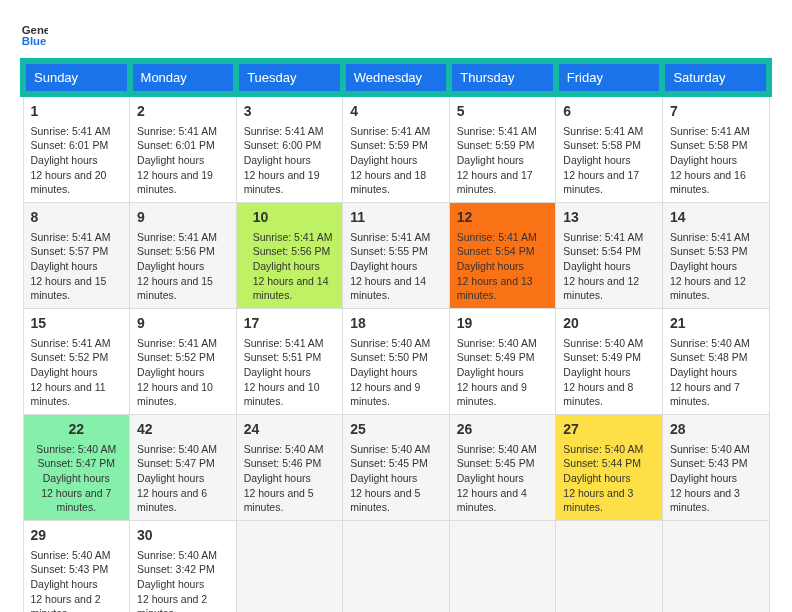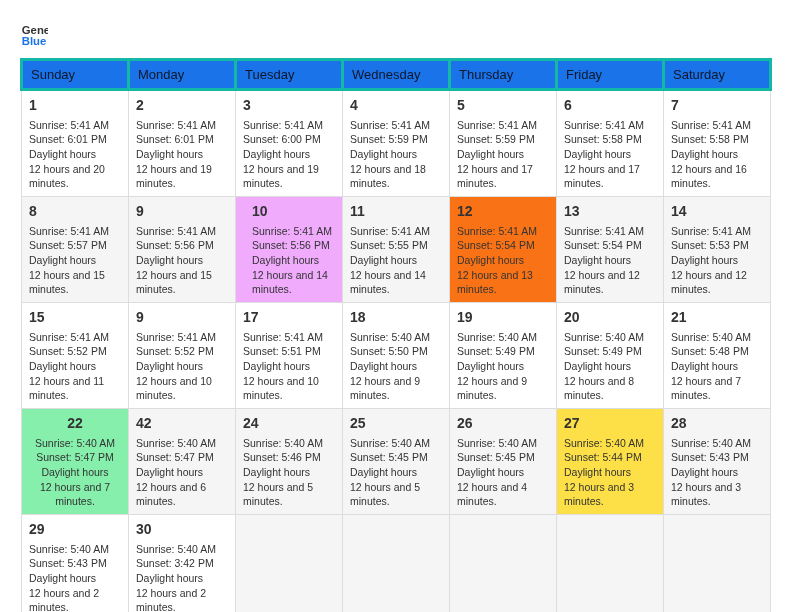--- a/index.html
+++ b/index.html
@@ -37,26 +37,26 @@
       font-size: 15px;
       color: #555;
     }
     .calendar-table {
       width: 100%;
       border-collapse: collapse;
       font-size: 11px;
     }
     .calendar-table th {
       background-color: #1a73e8;
-      color: #0f172a;
+      color: #ffffff;
       text-align: left;
       padding: 6px 8px;
       font-size: 13px;
       font-weight: normal;
-      border: 3px solid #14b8a6;
+      border: 6px solid #14b8a6;
     }
     .calendar-table td {
       vertical-align: top;
       padding: 5px 7px;
       border: 1px solid #ddd;
       width: calc(100% / 7);
       height: 85px;
       background: #fff;
       color: #333;
       font-size: 10.5px;
@@ -110,21 +110,21 @@
         <td><span class="day-number">2</span><span>Sunrise: 5:41 AM</span><br><span>Sunset: 6:01 PM</span><br><span>Daylight hours</span><br><span>12 hours and 19 minutes.</span></td>
         <td><span class="day-number">3</span><span>Sunrise: 5:41 AM</span><br><span>Sunset: 6:00 PM</span><br><span>Daylight hours</span><br><span>12 hours and 19 minutes.</span></td>
         <td><span class="day-number">4</span><span>Sunrise: 5:41 AM</span><br><span>Sunset: 5:59 PM</span><br><span>Daylight hours</span><br><span>12 hours and 18 minutes.</span></td>
         <td><span class="day-number">5</span><span>Sunrise: 5:41 AM</span><br><span>Sunset: 5:59 PM</span><br><span>Daylight hours</span><br><span>12 hours and 17 minutes.</span></td>
         <td><span class="day-number">6</span><span>Sunrise: 5:41 AM</span><br><span>Sunset: 5:58 PM</span><br><span>Daylight hours</span><br><span>12 hours and 17 minutes.</span></td>
         <td><span class="day-number">7</span><span>Sunrise: 5:41 AM</span><br><span>Sunset: 5:58 PM</span><br><span>Daylight hours</span><br><span>12 hours and 16 minutes.</span></td>
       </tr>
       <tr style="background: rgb(245, 245, 245);">
         <td style="background: rgb(245, 245, 245);"><span class="day-number">8</span><span>Sunrise: 5:41 AM</span><br><span>Sunset: 5:57 PM</span><br><span>Daylight hours</span><br><span>12 hours and 15 minutes.</span></td>
         <td style="background: rgb(245, 245, 245);"><span class="day-number">9</span><span>Sunrise: 5:41 AM</span><br><span>Sunset: 5:56 PM</span><br><span>Daylight hours</span><br><span>12 hours and 15 minutes.</span></td>
-        <td style="background: #f0abfc; padding-left: 16px;"><span class="day-number">10</span><span>Sunrise: 5:41 AM</span><br><span>Sunset: 5:56 PM</span><br><span>Daylight hours</span><br><span>12 hours and 14 minutes.</span></td>
+        <td style="background: #bef264; padding-left: 16px;"><span class="day-number">10</span><span>Sunrise: 5:41 AM</span><br><span>Sunset: 5:56 PM</span><br><span>Daylight hours</span><br><span>12 hours and 14 minutes.</span></td>
         <td style="background: rgb(245, 245, 245);"><span class="day-number">11</span><span>Sunrise: 5:41 AM</span><br><span>Sunset: 5:55 PM</span><br><span>Daylight hours</span><br><span>12 hours and 14 minutes.</span></td>
         <td style="background: #f97316; margin-top: 16px;"><span class="day-number">12</span><span>Sunrise: 5:41 AM</span><br><span>Sunset: 5:54 PM</span><br><span>Daylight hours</span><br><span>12 hours and 13 minutes.</span></td>
         <td style="background: rgb(245, 245, 245);"><span class="day-number">13</span><span>Sunrise: 5:41 AM</span><br><span>Sunset: 5:54 PM</span><br><span>Daylight hours</span><br><span>12 hours and 12 minutes.</span></td>
         <td style="background: rgb(245, 245, 245);"><span class="day-number">14</span><span>Sunrise: 5:41 AM</span><br><span>Sunset: 5:53 PM</span><br><span>Daylight hours</span><br><span>12 hours and 12 minutes.</span></td>
       </tr>
       <tr style="background: rgb(255, 255, 255);">
         <td><span class="day-number">15</span><span>Sunrise: 5:41 AM</span><br><span>Sunset: 5:52 PM</span><br><span>Daylight hours</span><br><span>12 hours and 11 minutes.</span></td>
         <td><span class="day-number">9</span><span>Sunrise: 5:41 AM</span><br><span>Sunset: 5:52 PM</span><br><span>Daylight hours</span><br><span>12 hours and 10 minutes.</span></td>
         <td><span class="day-number">17</span><span>Sunrise: 5:41 AM</span><br><span>Sunset: 5:51 PM</span><br><span>Daylight hours</span><br><span>12 hours and 10 minutes.</span></td>
         <td><span class="day-number">18</span><span>Sunrise: 5:40 AM</span><br><span>Sunset: 5:50 PM</span><br><span>Daylight hours</span><br><span>12 hours and 9 minutes.</span></td>

